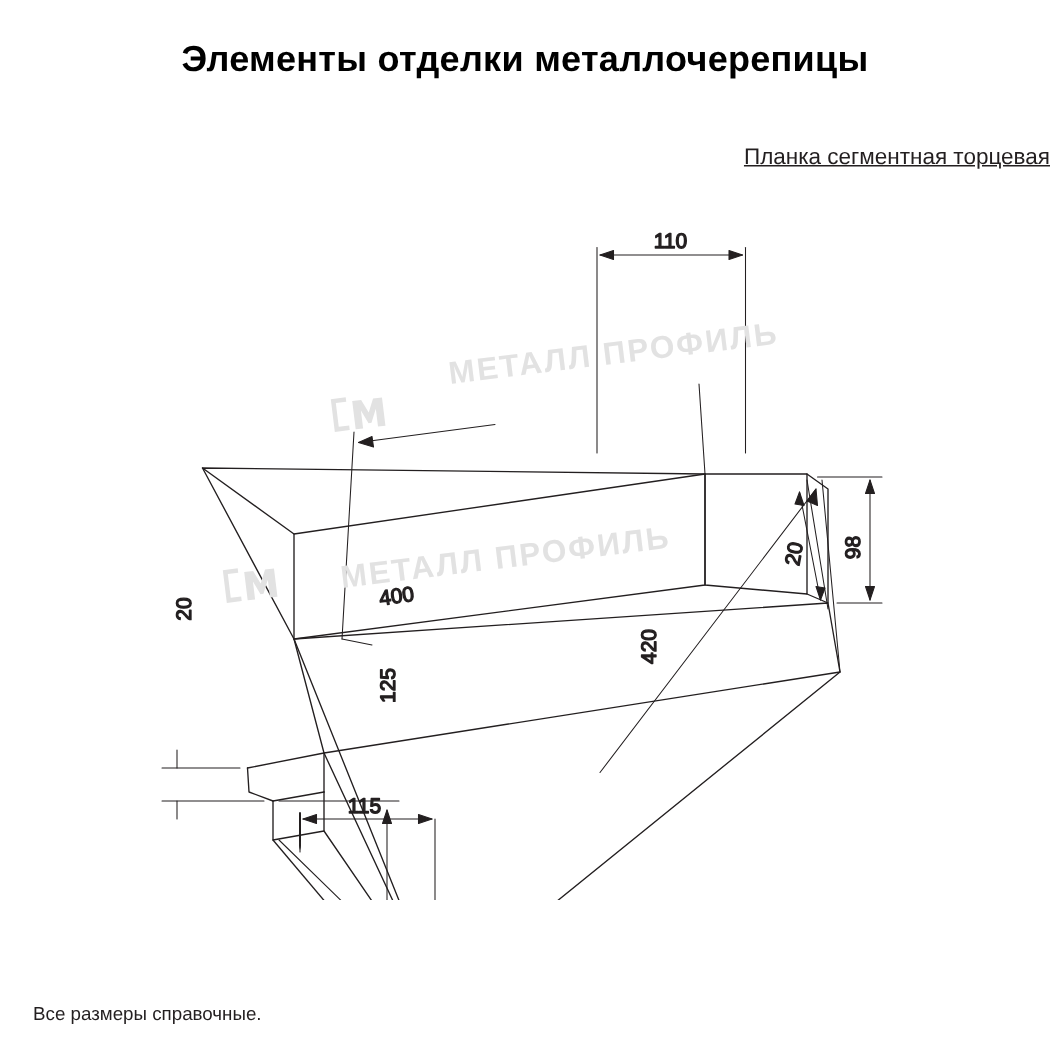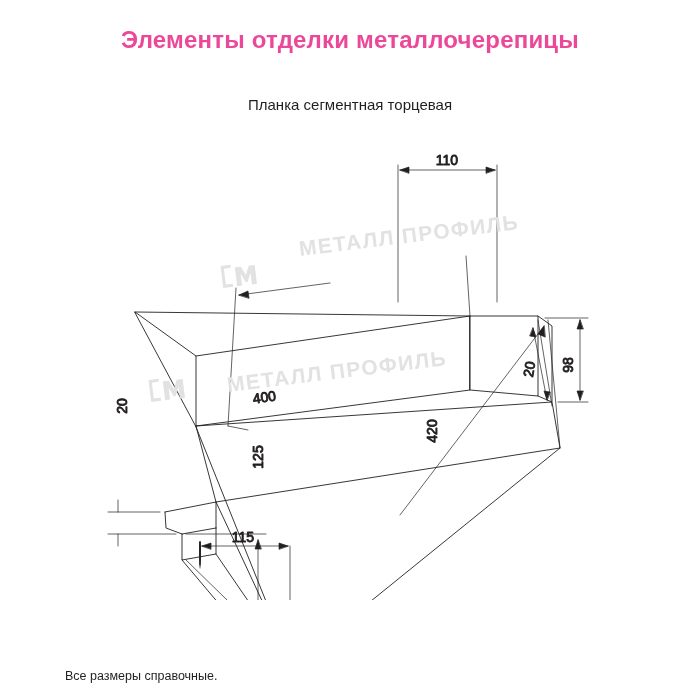--- a/index.html
+++ b/index.html
@@ -21,51 +21,51 @@
   }
   .title {
     position: absolute;
     top: 26px;
     left: 0;
     width: 700px;
     text-align: center;
     font-size: 24px;
     font-weight: bold;
     letter-spacing: 0.2px;
-    color: #ec4899;
+    color: #000000;
   }
   .subtitle {
     position: absolute;
     top: 94px;
     left: 0;
     width: 700px;
-    text-align: center;
+    text-align: right;
     font-size: 15px;
     line-height: 22px;
     color: #231f20;
+    text-decoration: underline;
   }
   .drawing {
     position: absolute;
     top: 130px;
     left: 0;
     width: 585px;
     height: 470px;
     text-align: center;
   }
   .footer {
     position: absolute;
     left: 22px;
     bottom: 14px;
     font-size: 12.5px;
     line-height: 19px;
     color: #231f20;
   }
   .footer div {
     white-space: nowrap;
-    margin-left: 43px;
   }
   svg { display: block; }
   text {
     font-family: "Liberation Sans", sans-serif;
     fill: #231f20;
   }
   .dim-text { font-size: 14px; }
   .wm { opacity: 1; }
   .wm-text {
     font-family: "Liberation Sans", sans-serif;

